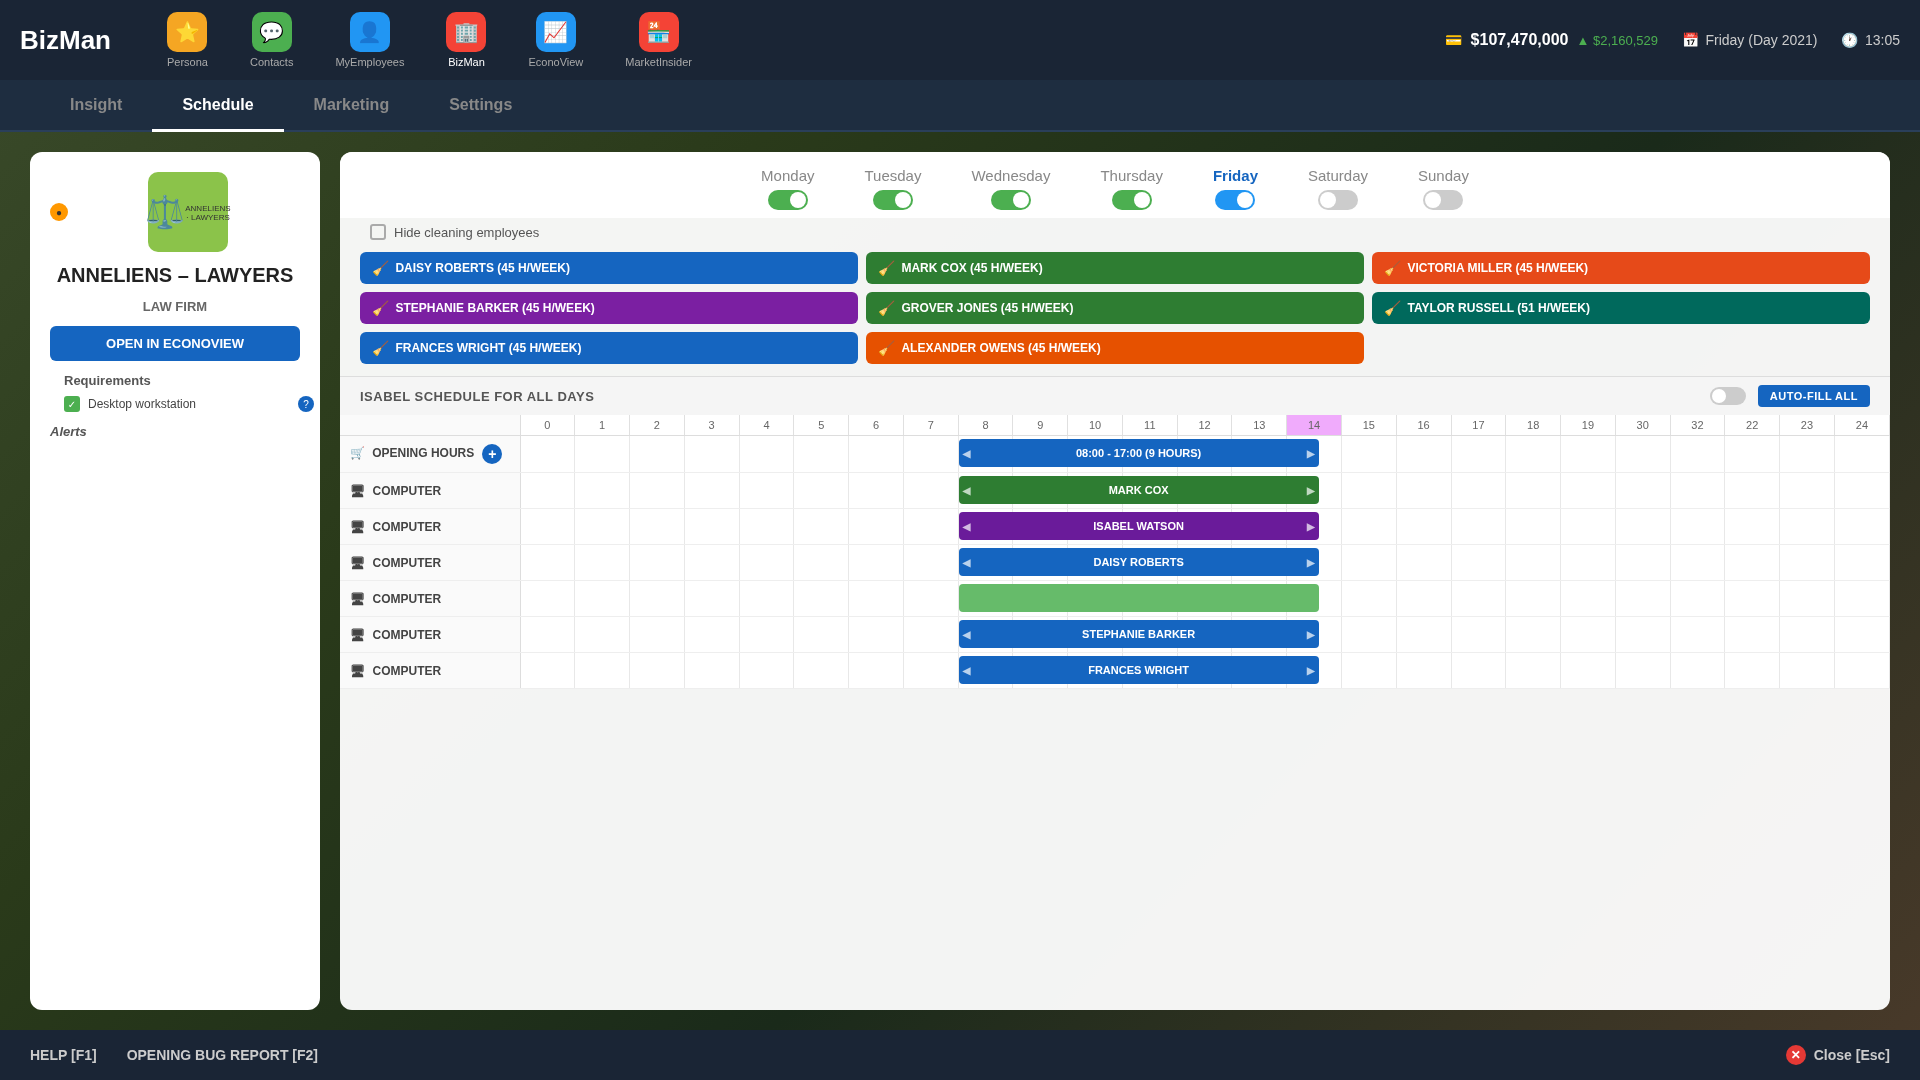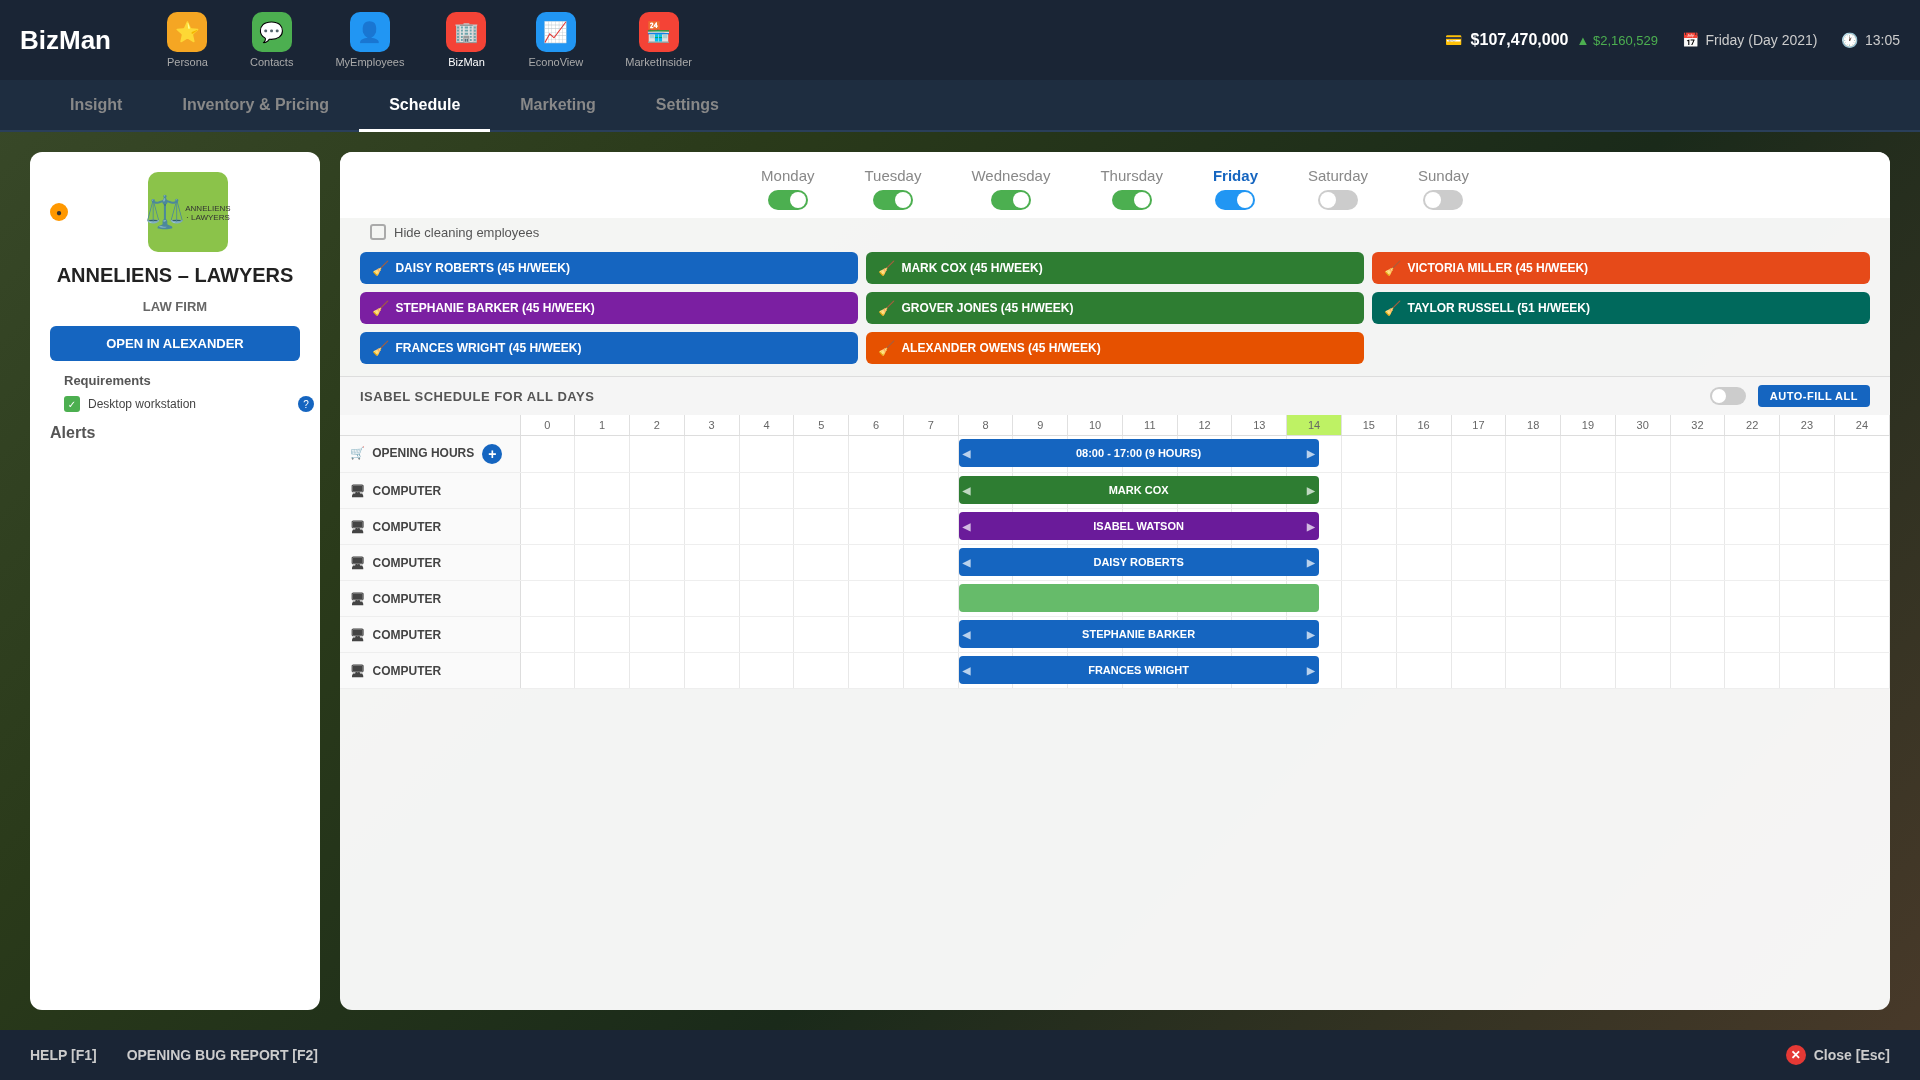--- a/index.html
+++ b/index.html
@@ -220,24 +220,25 @@
       border-radius: 50%;
       display: flex;
       align-items: center;
       justify-content: center;
       color: #fff;
       font-size: 10px;
       flex-shrink: 0;
       margin-left: auto;
     }
     .alerts-title {
-      font-size: 16px;
+      font-size: 13px;
       font-weight: 600;
       color: #555;
       width: 100%;
+      font-style: italic;
     }
     .orange-dot {
       width: 18px;
       height: 18px;
       background: #ff9800;
       border-radius: 50%;
       display: flex;
       align-items: center;
       justify-content: center;
       font-size: 10px;
@@ -486,41 +487,40 @@
     </div>
     <div class="time-display">
       <span>🕐</span>
       <span>13:05</span>
     </div>
   </div>
 </div>
 
 <div class="secondary-nav">
   <div class="sec-nav-item">Insight</div>
-  <div class="sec-nav-item">Inventory &amp; Pricing</div>
   <div class="sec-nav-item active">Schedule</div>
   <div class="sec-nav-item">Marketing</div>
   <div class="sec-nav-item">Settings</div>
 </div>
 
 <div class="main-content">
 
   <div class="left-panel">
     <div style="display:flex;align-items:center;gap:8px;width:100%;">
       <div class="orange-dot">●</div>
       <div style="flex:1;display:flex;justify-content:center;">
         <div class="company-logo">
           ⚖️
           <div class="company-logo-sub">ANNELIENS · LAWYERS</div>
         </div>
       </div>
     </div>
     <div class="company-name">ANNELIENS – LAWYERS</div>
     <div class="company-type">LAW FIRM</div>
-    <button class="open-btn">OPEN IN ALEXANDER</button>
+    <button class="open-btn">OPEN IN ECONOVIEW</button>
 
     <div class="requirements-section">
       <div class="requirements-title">Requirements</div>
       <div class="requirement-item">
         <div class="req-checkbox">✓</div>
         <span>Desktop workstation</span>
         <div class="req-help">?</div>
       </div>
     </div>
 
@@ -620,21 +620,21 @@
               <div style="display: table-cell; padding: 4px 0px; text-align: center; color: rgb(102, 102, 102); border-right: 1px solid rgb(224, 224, 224); border-bottom: 1px solid rgb(221, 221, 221); background: rgb(255, 255, 255); min-width: 40px;">4</div>
               <div style="display: table-cell; padding: 4px 0px; text-align: center; color: rgb(102, 102, 102); border-right: 1px solid rgb(224, 224, 224); border-bottom: 1px solid rgb(221, 221, 221); background: rgb(255, 255, 255); min-width: 40px;">5</div>
               <div style="display: table-cell; padding: 4px 0px; text-align: center; color: rgb(102, 102, 102); border-right: 1px solid rgb(224, 224, 224); border-bottom: 1px solid rgb(221, 221, 221); background: rgb(255, 255, 255); min-width: 40px;">6</div>
               <div style="display: table-cell; padding: 4px 0px; text-align: center; color: rgb(102, 102, 102); border-right: 1px solid rgb(224, 224, 224); border-bottom: 1px solid rgb(221, 221, 221); background: rgb(255, 255, 255); min-width: 40px;">7</div>
               <div style="display: table-cell; padding: 4px 0px; text-align: center; color: rgb(102, 102, 102); border-right: 1px solid rgb(224, 224, 224); border-bottom: 1px solid rgb(221, 221, 221); background: rgb(255, 255, 255); min-width: 40px;">8</div>
               <div style="display: table-cell; padding: 4px 0px; text-align: center; color: rgb(102, 102, 102); border-right: 1px solid rgb(224, 224, 224); border-bottom: 1px solid rgb(221, 221, 221); background: rgb(255, 255, 255); min-width: 40px;">9</div>
               <div style="display: table-cell; padding: 4px 0px; text-align: center; color: rgb(102, 102, 102); border-right: 1px solid rgb(224, 224, 224); border-bottom: 1px solid rgb(221, 221, 221); background: rgb(255, 255, 255); min-width: 40px;">10</div>
               <div style="display: table-cell; padding: 4px 12px; text-align: center; color: rgb(102, 102, 102); border-right: 1px solid rgb(224, 224, 224); border-bottom: 1px solid rgb(221, 221, 221); background: rgb(255, 255, 255); min-width: 40px;">11</div>
               <div style="display: table-cell; padding: 4px 0px; text-align: center; color: rgb(102, 102, 102); border-right: 1px solid rgb(224, 224, 224); border-bottom: 1px solid rgb(221, 221, 221); background: rgb(255, 255, 255); min-width: 40px;">12</div>
               <div style="display: table-cell; padding: 4px 0px; text-align: center; color: rgb(102, 102, 102); border-right: 1px solid rgb(224, 224, 224); border-bottom: 1px solid rgb(221, 221, 221); background: rgb(255, 255, 255); min-width: 40px;">13</div>
-              <div style="display: table-cell; padding: 4px 0px; text-align: center; color: rgb(102, 102, 102); border-right: 1px solid rgb(224, 224, 224); border-bottom: 1px solid rgb(221, 221, 221); background: #bef264; min-width: 40px;">14</div>
+              <div style="display: table-cell; padding: 4px 0px; text-align: center; color: rgb(102, 102, 102); border-right: 1px solid rgb(224, 224, 224); border-bottom: 1px solid rgb(221, 221, 221); background: #f0abfc; min-width: 40px;">14</div>
               <div style="display: table-cell; padding: 4px 0px; text-align: center; color: rgb(102, 102, 102); border-right: 1px solid rgb(224, 224, 224); border-bottom: 1px solid rgb(221, 221, 221); background: rgb(255, 255, 255); min-width: 40px;">15</div>
               <div style="display: table-cell; padding: 4px 0px; text-align: center; color: rgb(102, 102, 102); border-right: 1px solid rgb(224, 224, 224); border-bottom: 1px solid rgb(221, 221, 221); background: rgb(255, 255, 255); min-width: 40px;">16</div>
               <div style="display: table-cell; padding: 4px 0px; text-align: center; color: rgb(102, 102, 102); border-right: 1px solid rgb(224, 224, 224); border-bottom: 1px solid rgb(221, 221, 221); background: rgb(255, 255, 255); min-width: 40px;">17</div>
               <div style="display: table-cell; padding: 4px 0px; text-align: center; color: rgb(102, 102, 102); border-right: 1px solid rgb(224, 224, 224); border-bottom: 1px solid rgb(221, 221, 221); background: rgb(255, 255, 255); min-width: 40px;">18</div>
               <div style="display: table-cell; padding: 4px 0px; text-align: center; color: rgb(102, 102, 102); border-right: 1px solid rgb(224, 224, 224); border-bottom: 1px solid rgb(221, 221, 221); background: rgb(255, 255, 255); min-width: 40px;">19</div>
               <div style="display: table-cell; padding: 4px 0px; text-align: center; color: rgb(102, 102, 102); border-right: 1px solid rgb(224, 224, 224); border-bottom: 1px solid rgb(221, 221, 221); background: rgb(255, 255, 255); min-width: 40px;">30</div>
               <div style="display: table-cell; padding: 4px 0px; text-align: center; color: rgb(102, 102, 102); border-right: 1px solid rgb(224, 224, 224); border-bottom: 1px solid rgb(221, 221, 221); background: rgb(255, 255, 255); min-width: 40px;">32</div>
               <div style="display: table-cell; padding: 4px 0px; text-align: center; color: rgb(102, 102, 102); border-right: 1px solid rgb(224, 224, 224); border-bottom: 1px solid rgb(221, 221, 221); background: rgb(255, 255, 255); min-width: 40px;">22</div>
               <div style="display: table-cell; padding: 4px 0px; text-align: center; color: rgb(102, 102, 102); border-right: 1px solid rgb(224, 224, 224); border-bottom: 1px solid rgb(221, 221, 221); background: rgb(255, 255, 255); min-width: 40px;">23</div>
               <div style="display: table-cell; padding: 4px 0px; text-align: center; color: rgb(102, 102, 102); border-right: 1px solid rgb(224, 224, 224); border-bottom: 1px solid rgb(221, 221, 221); background: rgb(255, 255, 255); min-width: 40px;">24</div>

